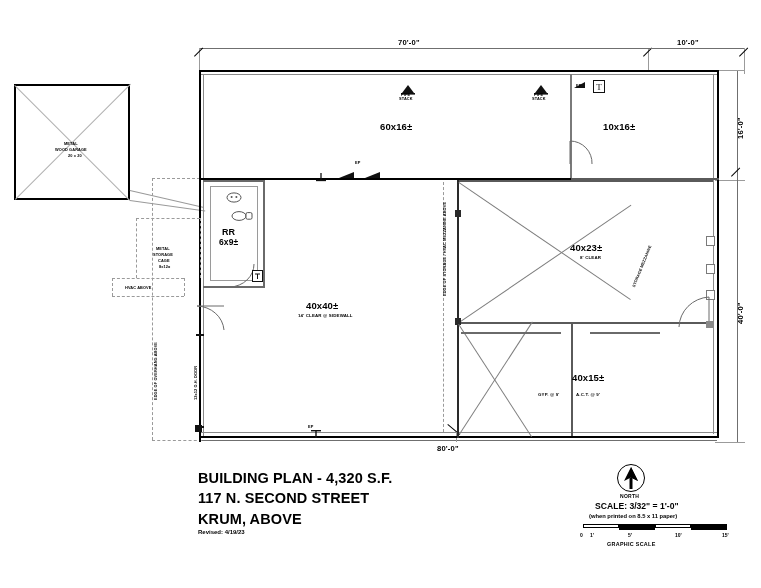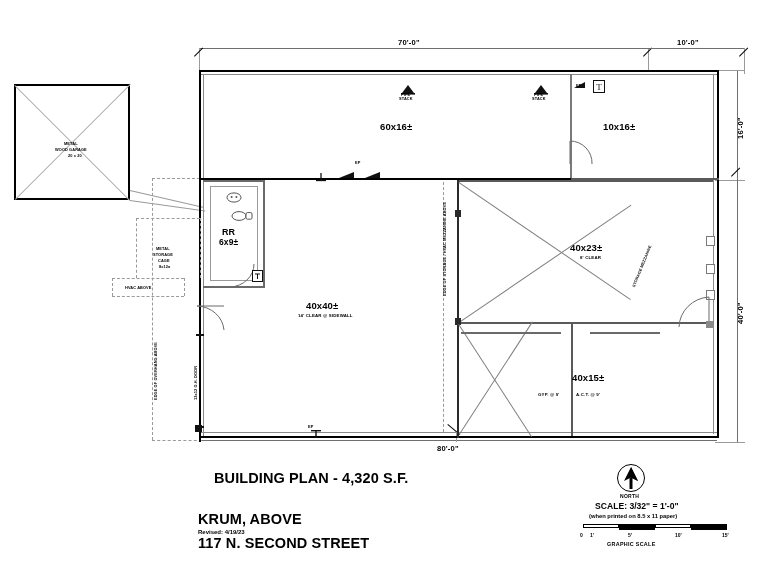--- a/index.html
+++ b/index.html
@@ -265,22 +265,22 @@
   <div class="lbl room" style="left:572px;top:372px;">40x15±</div>
   <div class="lbl sub" style="left:538px;top:392px;">GYP. @ 9'</div>
   <div class="lbl sub" style="left:576px;top:392px;">A.C.T. @ 9'</div>
 
   <div class="xline" style="left:459px;top:324px;width:134px;transform:rotate(57deg);"></div>
   <div class="xline" style="left:459px;top:434px;width:134px;transform:rotate(-57deg);"></div>
 
   <div class="thin" style="left:461px;top:332px;width:100px;height:1.6px;background:#6a6a6a;"></div>
   <div class="thin" style="left:590px;top:332px;width:70px;height:1.6px;background:#6a6a6a;"></div>
 
-  <div class="lbl t1" style="left:214px;top:470px;">BUILDING PLAN - 4,320 S.F.</div>
-  <div class="lbl t1" style="left:198px;top:490px;margin-top:45px;">117 N. SECOND STREET</div>
+  <div class="lbl t1" style="left:198px;top:470px;">BUILDING PLAN - 4,320 S.F.</div>
+  <div class="lbl t1" style="left:198px;top:490px;">117 N. SECOND STREET</div>
   <div class="lbl t1" style="left:198px;top:511px;">KRUM, ABOVE</div>
   <div class="lbl t2" style="left:198px;top:529px;">Revised: 4/19/23</div>
 
   <div class="northcirc" style="left:617px;top:464px;"></div>
   <svg style="position:absolute;left:617px;top:464px;" width="28" height="28">
     <path d="M14,3 L21,17 L14,13.5 L7,17 Z" fill="#000"></path>
     <path d="M14,13.5 L14,25" stroke="#000" stroke-width="3"></path>
     <path d="M14,3 L21,17 L14,13.5 Z" fill="#000"></path>
   </svg>
   <div class="lbl" style="left:620px;top:493px;font-size:5px;font-weight:700;letter-spacing:.3px;">NORTH</div>

